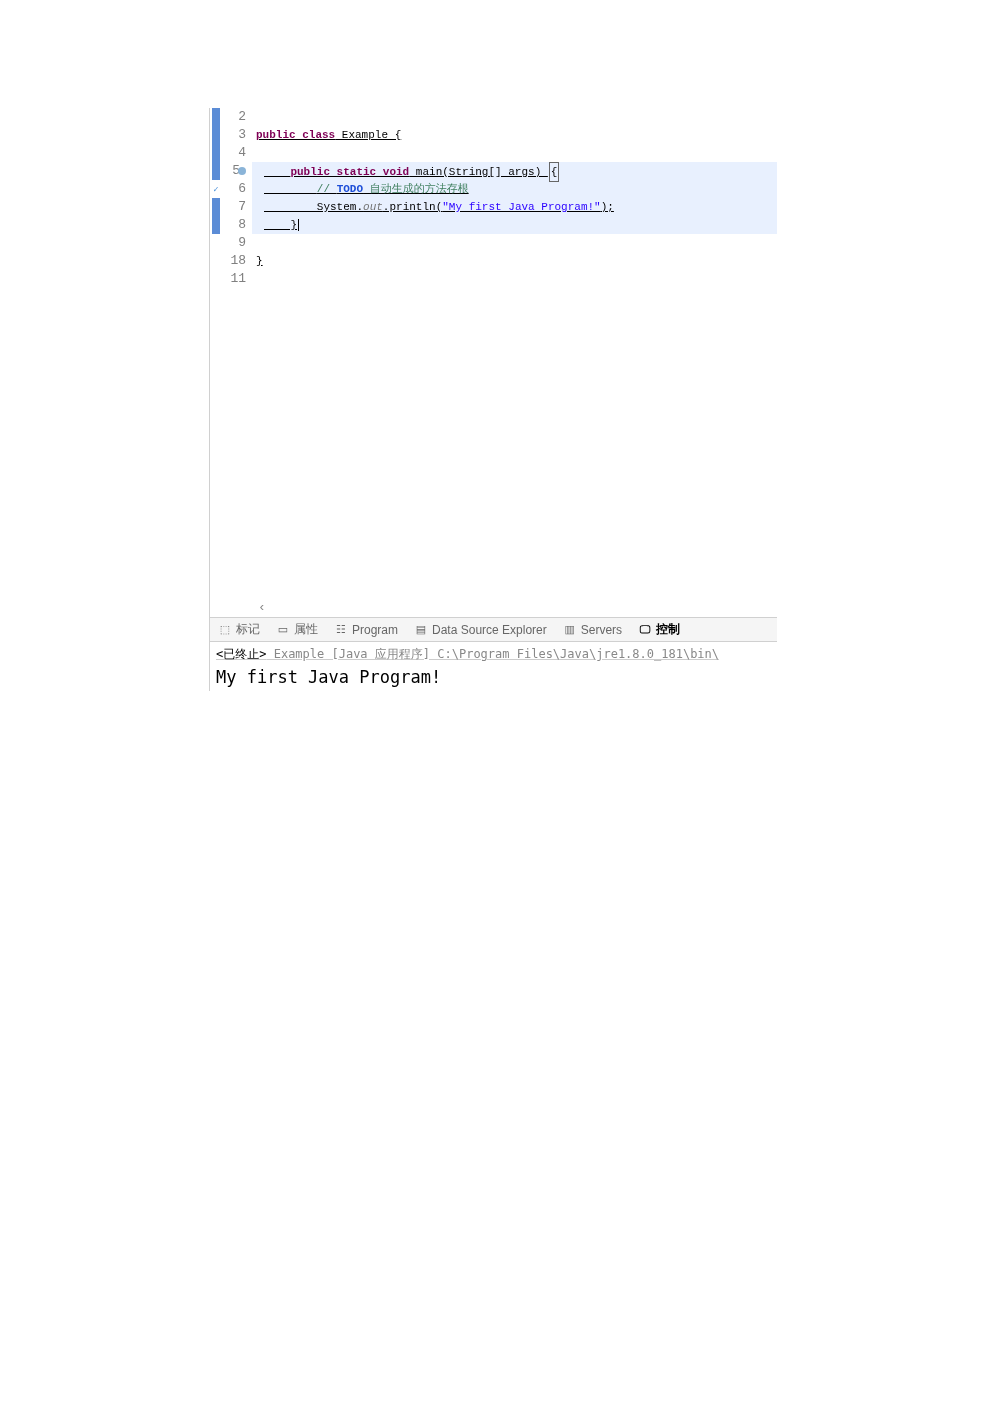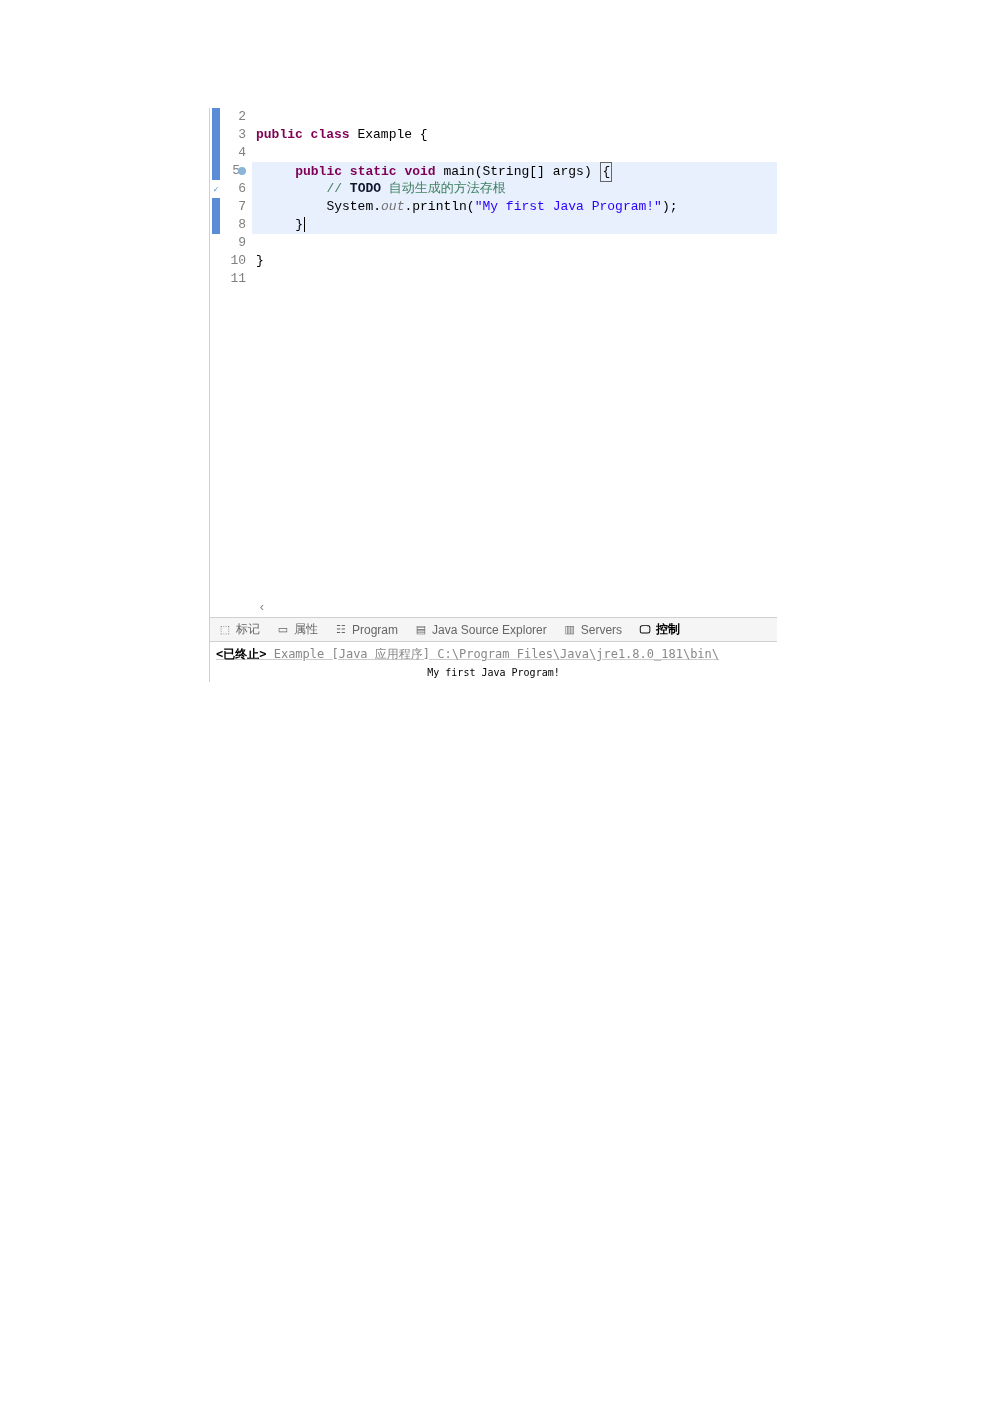--- a/index.html
+++ b/index.html
@@ -43,37 +43,38 @@
       padding-right: 6px;
       user-select: none;
       line-height: 18px;
       background: #fff;
     }
     .line-numbers div {
       height: 18px;
     }
     .code-area {
       flex: 1;
-      font-size: 13px;
+      font-size: 11px;
       line-height: 18px;
       color: #000000;
       white-space: pre;
       overflow: hidden;
+      text-decoration: underline;
     }
     .code-line {
       height: 18px;
       padding-left: 4px;
     }
     .code-line.highlight {
       background: #e8f0fe;
       padding-left: 12px;
     }
     .kw { color: #7f0055; font-weight: bold; }
     .comment { color: #3f7f5f; }
-    .todo { color: #0f172a; font-weight: bold; }
+    .todo { color: #1d4ed8; font-weight: bold; }
     .static-field { color: #737373; font-style: italic; }
     .string { color: #2a00ff; }
     .normal { color: #000000; }
     .method-decl-marker {
       display: inline-block;
       width: 8px;
       height: 8px;
       border-radius: 50%;
       background: #8ab4d8;
       vertical-align: middle;
@@ -143,27 +144,26 @@
     .console-header {
       color: #888888;
       text-decoration: underline;
       text-decoration-color: #ccc;
       margin-bottom: 4px;
       white-space: nowrap;
       overflow: hidden;
     }
     .console-header .term {
       color: #000;
-      font-weight: bold;
+      font-weight: normal;
     }
     .console-output {
       color: #000000;
       font-family: Consolas, monospace;
-      font-size: 10px;
-      text-align: center;
+      font-size: 17px;
     }
     .cursor-box {
       display: inline-block;
       border: 1px solid #666;
       padding: 0 1px;
       margin-left: 1px;
     }
     .cursor-bar {
       border-right: 1px solid #000;
       padding-right: 1px;
@@ -205,21 +205,21 @@
 
     <div class="line-numbers" id="line-numbers">
         <div>2</div>
         <div>3</div>
         <div>4</div>
         <div><span>5</span><span class="method-decl-marker"></span></div>
         <div>6</div>
         <div>7</div>
         <div>8</div>
         <div>9</div>
-        <div>10</div>
+        <div>18</div>
         <div>11</div>
       </div>
 
     <div class="code-area" id="code-area"><div class="code-line"></div><div class="code-line"><span class="kw">public class</span><span class="normal"> Example {</span></div><div class="code-line"></div><div class="code-line highlight"><span class="normal">    </span><span class="kw">public static void</span><span class="normal"> main(String[] args) </span><span class="normal cursor-box">{</span></div><div class="code-line highlight"><span class="normal">        </span><span class="comment">// </span><span class="todo">TODO</span><span class="comment"> 自动生成的方法存根</span></div><div class="code-line highlight"><span class="normal">        System.</span><span class="static-field">out</span><span class="normal">.println(</span><span class="string">"My first Java Program!"</span><span class="normal">);</span></div><div class="code-line highlight"><span class="normal">    }</span><span class="cursor-bar"></span></div><div class="code-line"></div><div class="code-line"><span class="normal">}</span></div><div class="code-line"></div></div>
 
     <span class="scroll-left">‹</span>
   </div>
 
   <div class="tabs-bar" id="tabs-bar">
       <div class="tab">
@@ -229,21 +229,21 @@
       <div class="tab">
         <span class="tab-icon">▭</span>
         <span>属性</span>
       </div>
       <div class="tab">
         <span class="tab-icon">☷</span>
         <span>Program</span>
       </div>
       <div class="tab">
         <span class="tab-icon">▤</span>
-        <span>Java Source Explorer</span>
+        <span>Data Source Explorer</span>
       </div>
       <div class="tab">
         <span class="tab-icon">▥</span>
         <span>Servers</span>
       </div>
       <div class="tab active">
         <span class="tab-icon">🖵</span>
         <span>控制</span>
       </div>
     </div>

